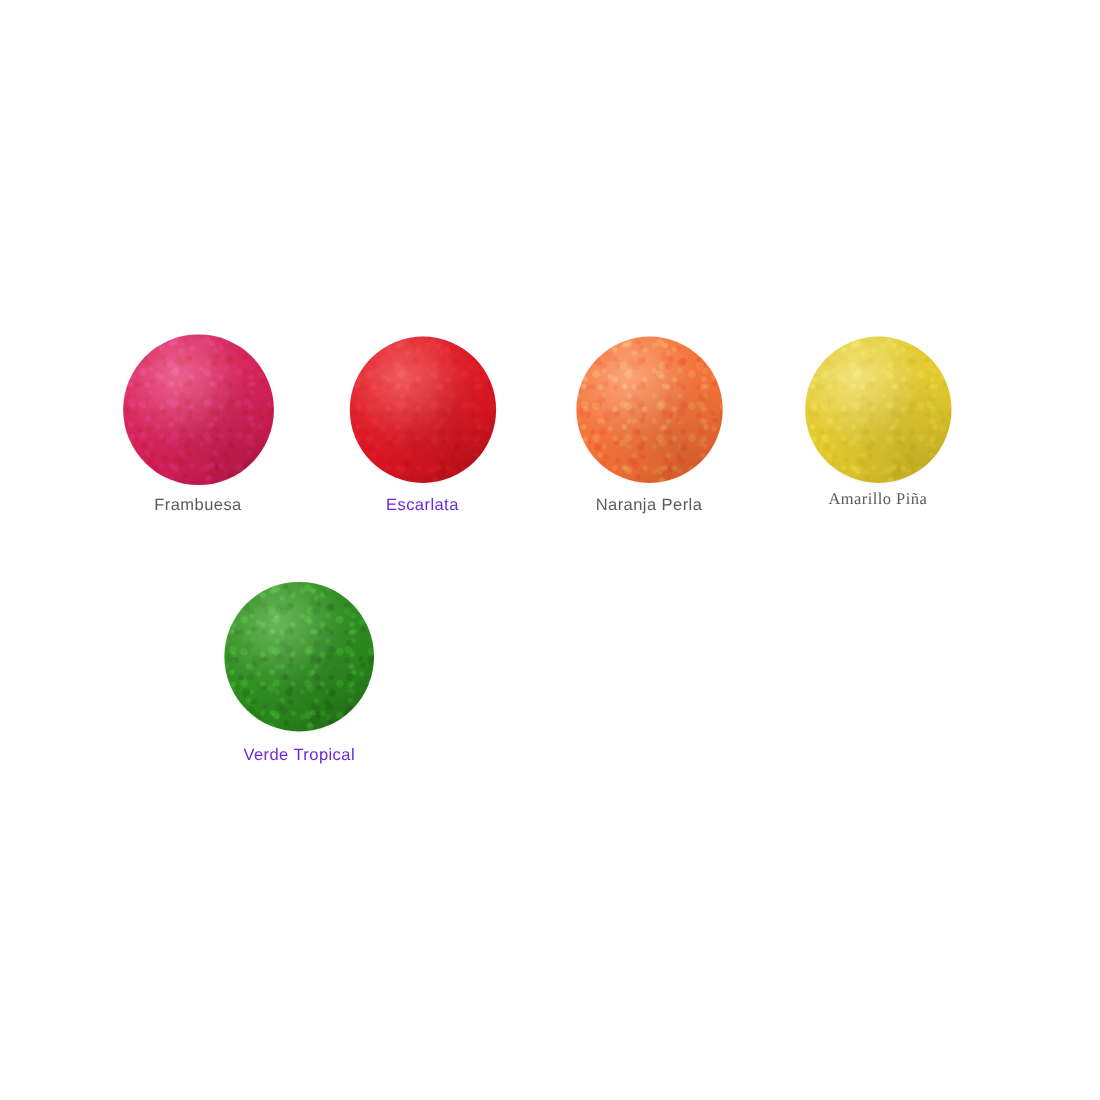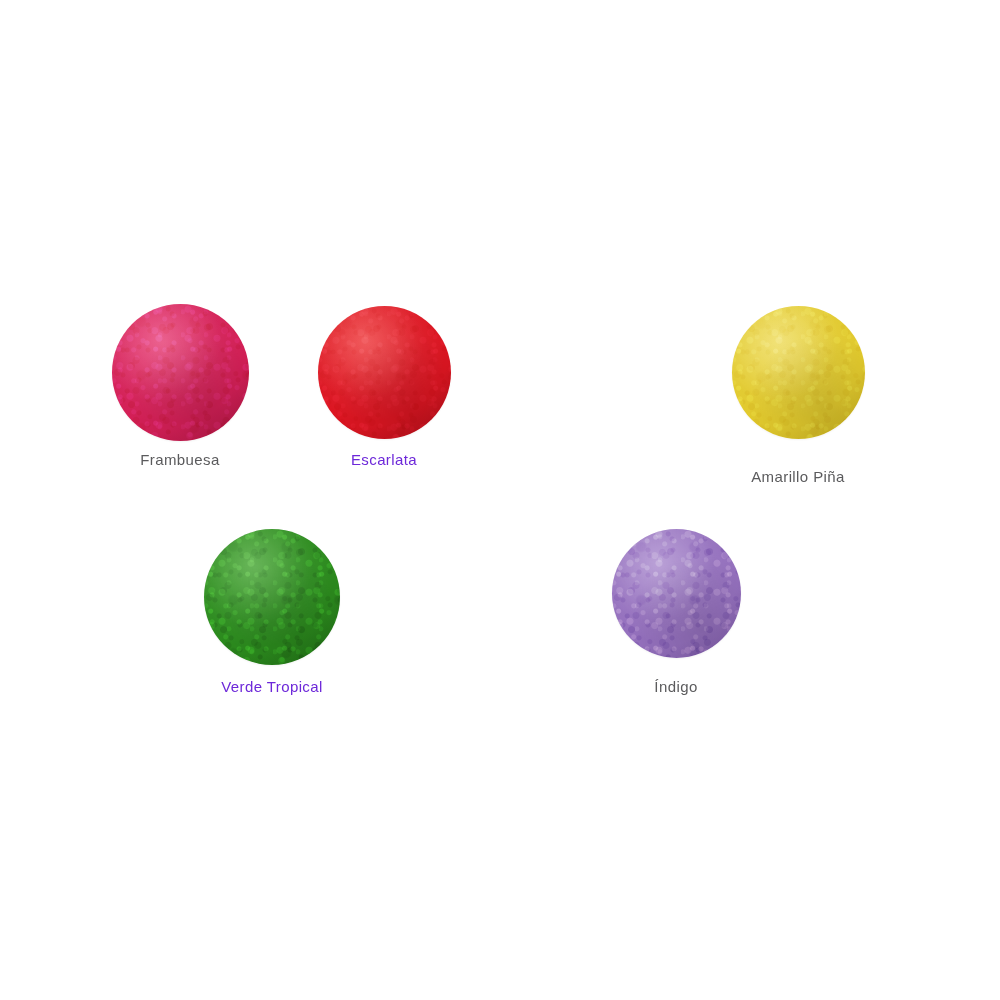--- a/index.html
+++ b/index.html
@@ -92,25 +92,25 @@
 
 <div id="palette-board" style="background: rgb(255, 255, 255);">
     <div class="swatch" style="left: 70px; top: 303.5px; width: 220px;">
       <div class="swatch-disc" style="width: 137px; height: 137px; background: radial-gradient(circle at 34% 26%, rgb(232, 68, 122) 0%, rgb(212, 32, 87) 46%, rgb(212, 32, 87) 66%, rgb(168, 19, 63) 100%);"></div>
       <div class="swatch-label" style="color: rgb(91, 91, 93); margin-top: 10.5px;">Frambuesa</div>
     </div>
     <div class="swatch" style="left: 274px; top: 305.5px; width: 220px;">
       <div class="swatch-disc" style="width: 133px; height: 133px; background: radial-gradient(circle at 34% 26%, rgb(238, 59, 62) 0%, rgb(220, 22, 34) 46%, rgb(220, 22, 34) 66%, rgb(168, 12, 23) 100%);"></div>
       <div class="swatch-label" style="color: #6d28d9; margin-top: 12.5px;">Escarlata</div>
     </div>
+    <div class="swatch" style="left: 480px; top: 305.5px; width: 220px;">
+      <div class="swatch-disc" style="width: 133px; height: 133px; background: radial-gradient(circle at 34% 26%, rgb(250, 148, 96) 0%, rgb(244, 113, 56) 46%, rgb(244, 113, 56) 66%, rgb(216, 84, 31) 100%);"></div>
+      <div class="swatch-label" style="color: rgb(91, 91, 93); margin-top: 12.5px;">Naranja Perla</div>
+    </div>
     <div class="swatch" style="left: 688px; top: 305.5px; width: 220px;">
       <div class="swatch-disc" style="width: 133px; height: 133px; background: radial-gradient(circle at 34% 26%, rgb(239, 221, 96) 0%, rgb(226, 202, 46) 46%, rgb(226, 202, 46) 66%, rgb(194, 169, 27) 100%);"></div>
-      <div class="swatch-label" style="color: rgb(91, 91, 93); margin-top: 29px;">Amarillo Piña</div>
+      <div class="swatch-label" style="color: rgb(91, 91, 93); margin-top: 7px; font-family: Liberation Serif, serif;">Amarillo Piña</div>
     </div>
     <div class="swatch" style="left: 162px; top: 529px; width: 220px;">
       <div class="swatch-disc" style="width: 136px; height: 136px; background: radial-gradient(circle at 34% 26%, rgb(76, 168, 58) 0%, rgb(44, 139, 30) 46%, rgb(44, 139, 30) 66%, rgb(28, 101, 18) 100%);"></div>
       <div class="swatch-label" style="color: #6d28d9; margin-top: 13px;">Verde Tropical</div>
     </div>
-    <div class="swatch" style="left: 566px; top: 528.5px; width: 220px;">
-      <div class="swatch-disc" style="width: 129px; height: 129px; background: radial-gradient(circle at 34% 26%, rgb(174, 144, 208) 0%, rgb(149, 113, 190) 46%, rgb(149, 113, 190) 66%, rgb(122, 86, 164) 100%);"></div>
-      <div class="swatch-label" style="color: rgb(91, 91, 93); margin-top: 20.5px;">Índigo</div>
-    </div>
   </div>
 
 </body></html>

